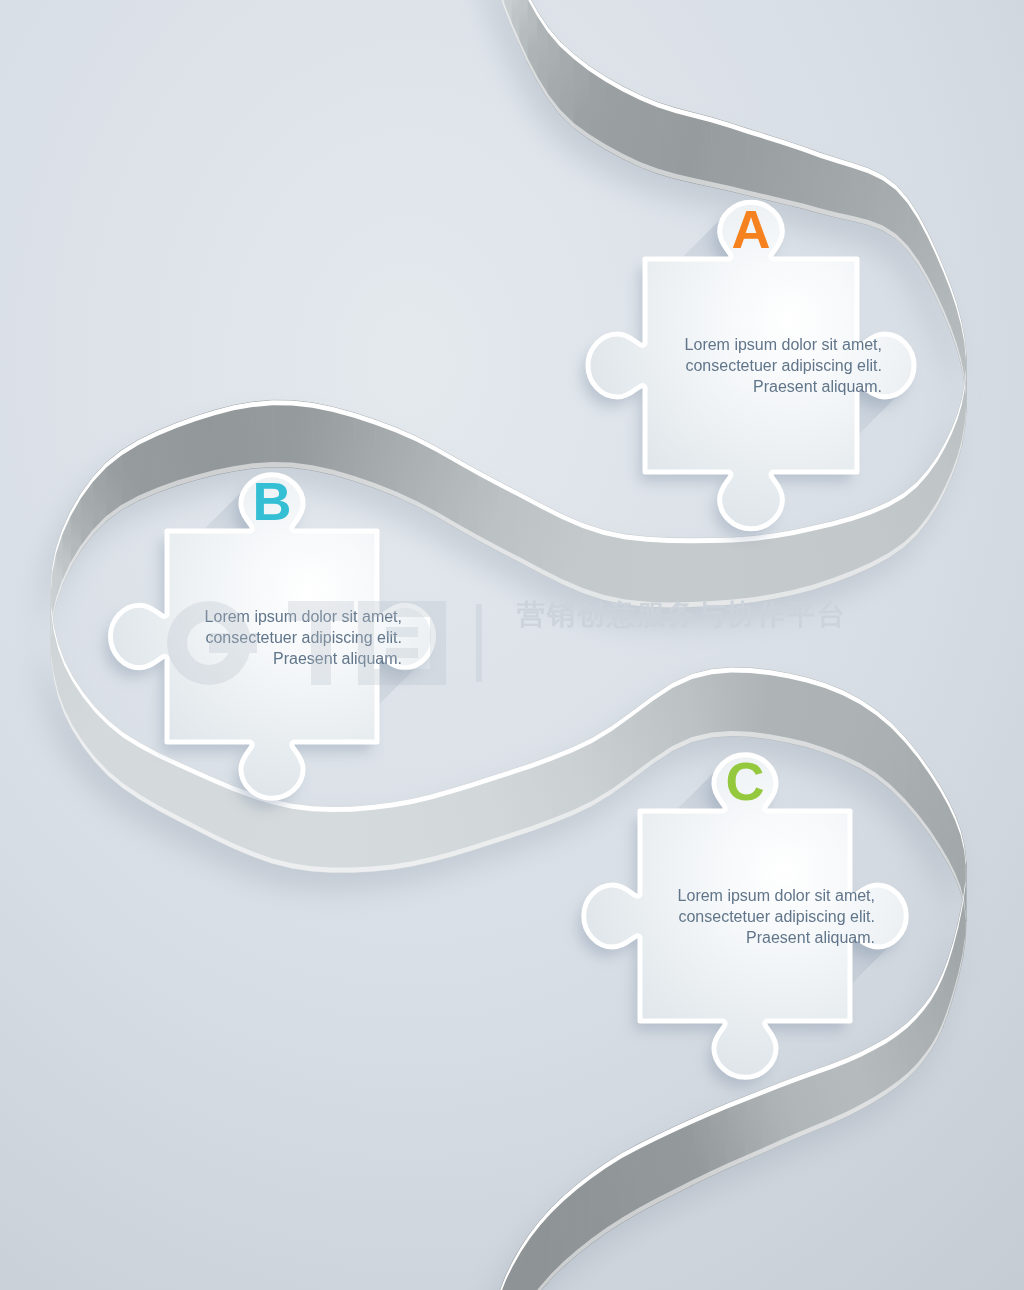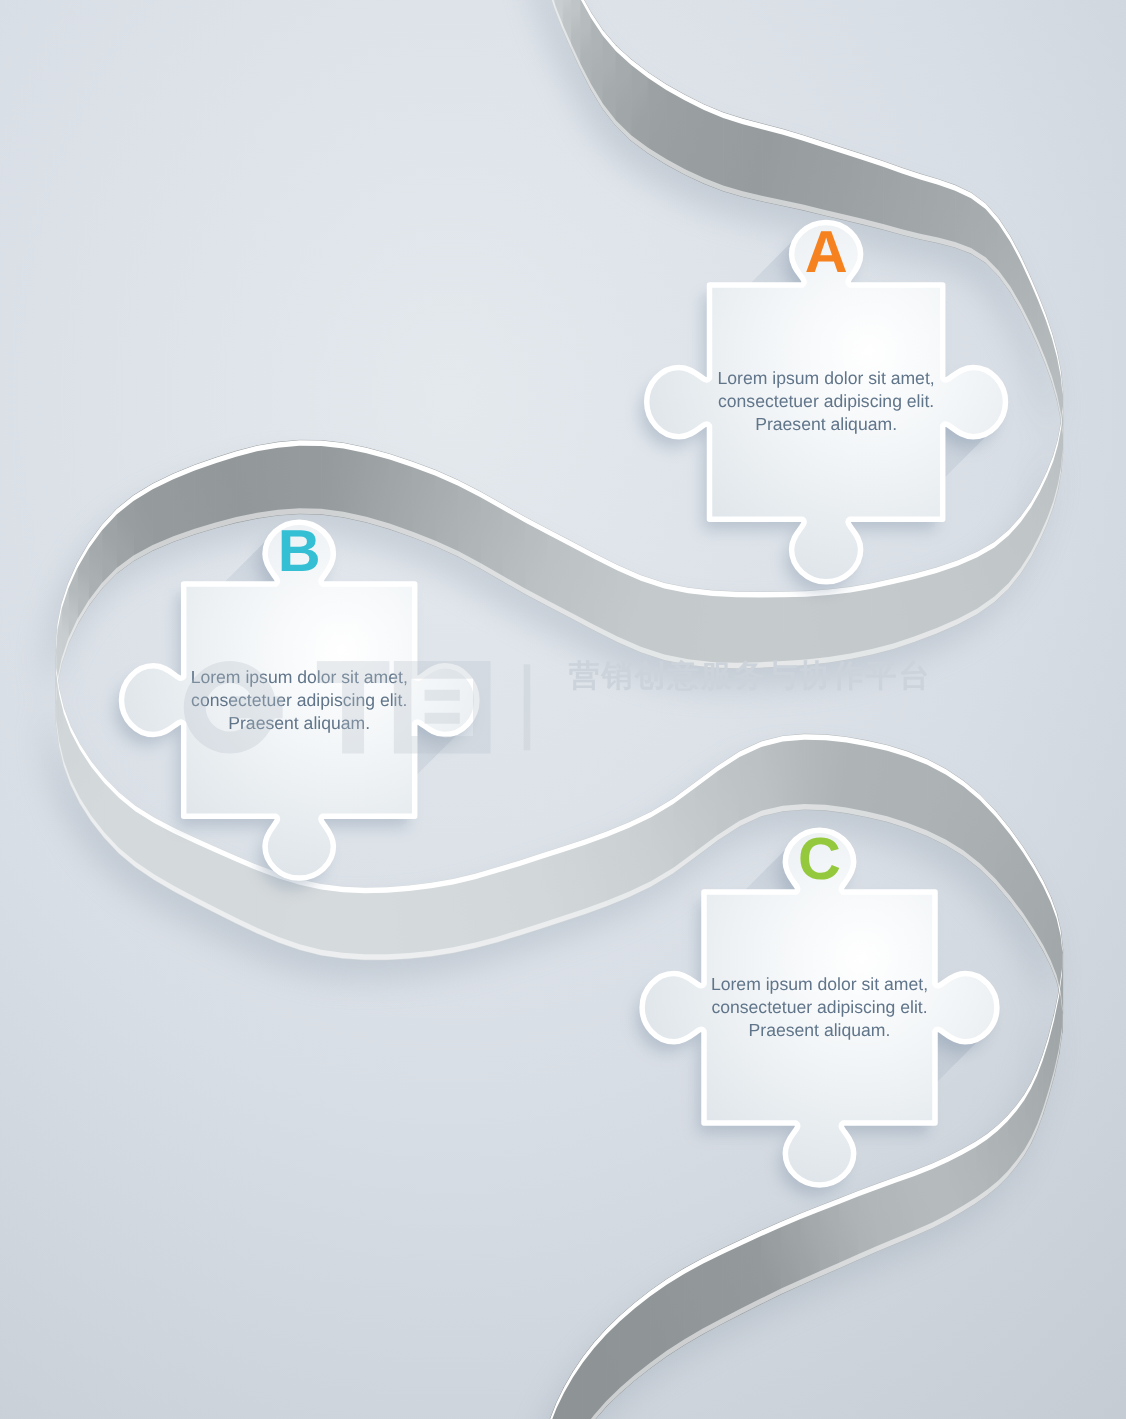--- a/index.html
+++ b/index.html
@@ -1,21 +1,21 @@
 <!DOCTYPE html>
 <html><head>
 <meta charset="utf-8">
 <title>Three step puzzle ribbon infographic</title>
 <style>
   html,body{margin:0;padding:0;}
   body{width:1024px;height:1290px;overflow:hidden;background:#d5dce3;
        font-family:"Liberation Sans",sans-serif;}
   #stage{position:relative;width:1024px;height:1290px;overflow:hidden;}
   #stage > svg{position:absolute;left:0;top:0;}
-  .ptext{position:absolute;text-align:center;color:#61758a;
+  .ptext{position:absolute;text-align:right;color:#61758a;
          font-family:"Liberation Sans",sans-serif;font-size:16px;line-height:21px;}
   .plabel{position:absolute;text-align:center;font-weight:bold;
           font-family:"Liberation Sans",sans-serif;}
   .wmline{position:absolute;font-family:"Liberation Sans",sans-serif;
           color:#ccd3da;font-size:28px;letter-spacing:2px;white-space:nowrap;}
 </style>
 </head>
 <body>
 
 <div id="stage">

